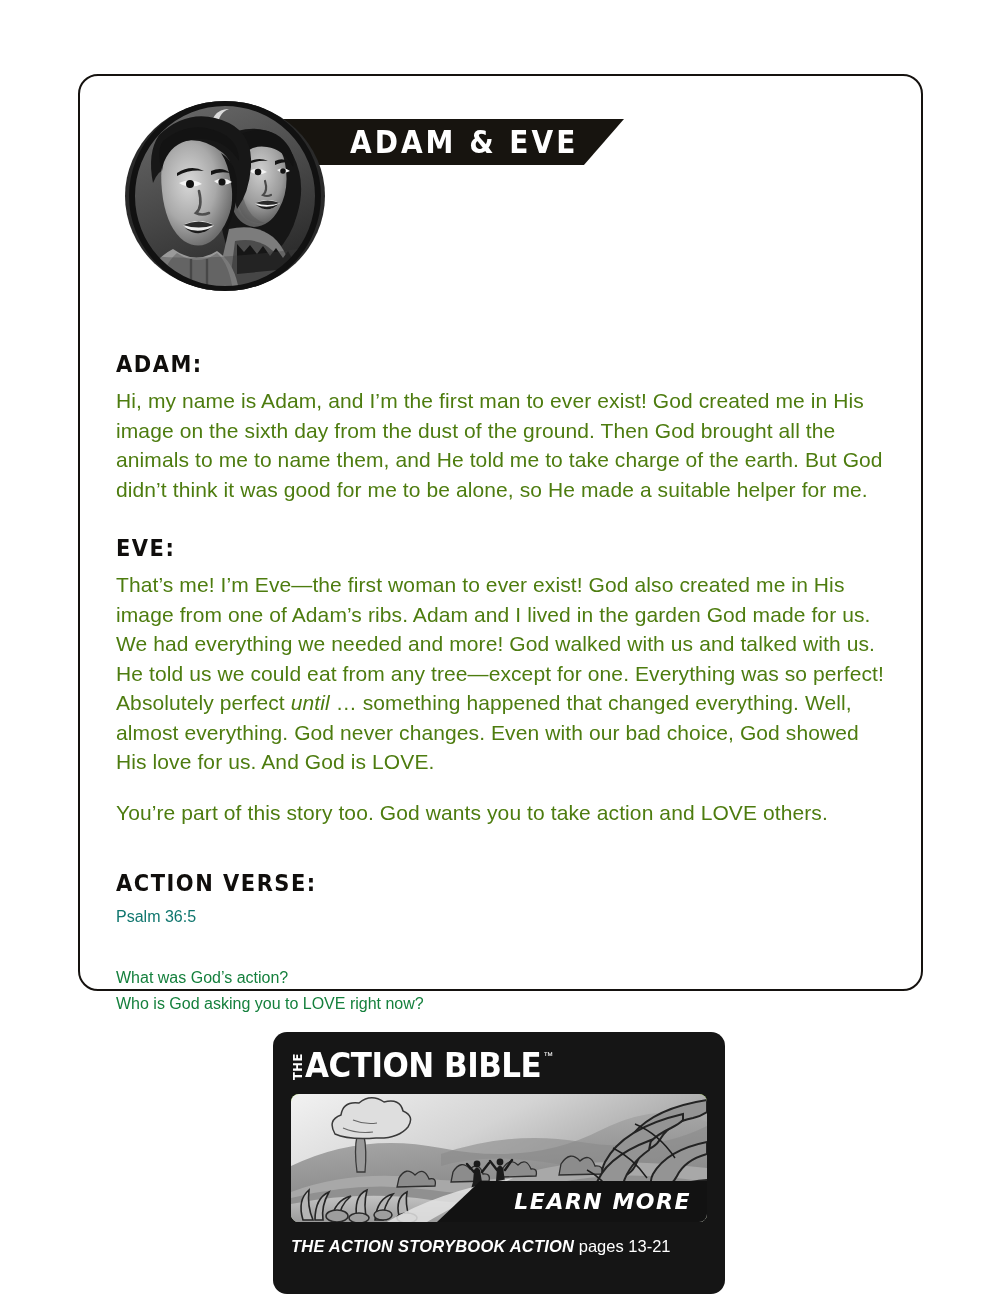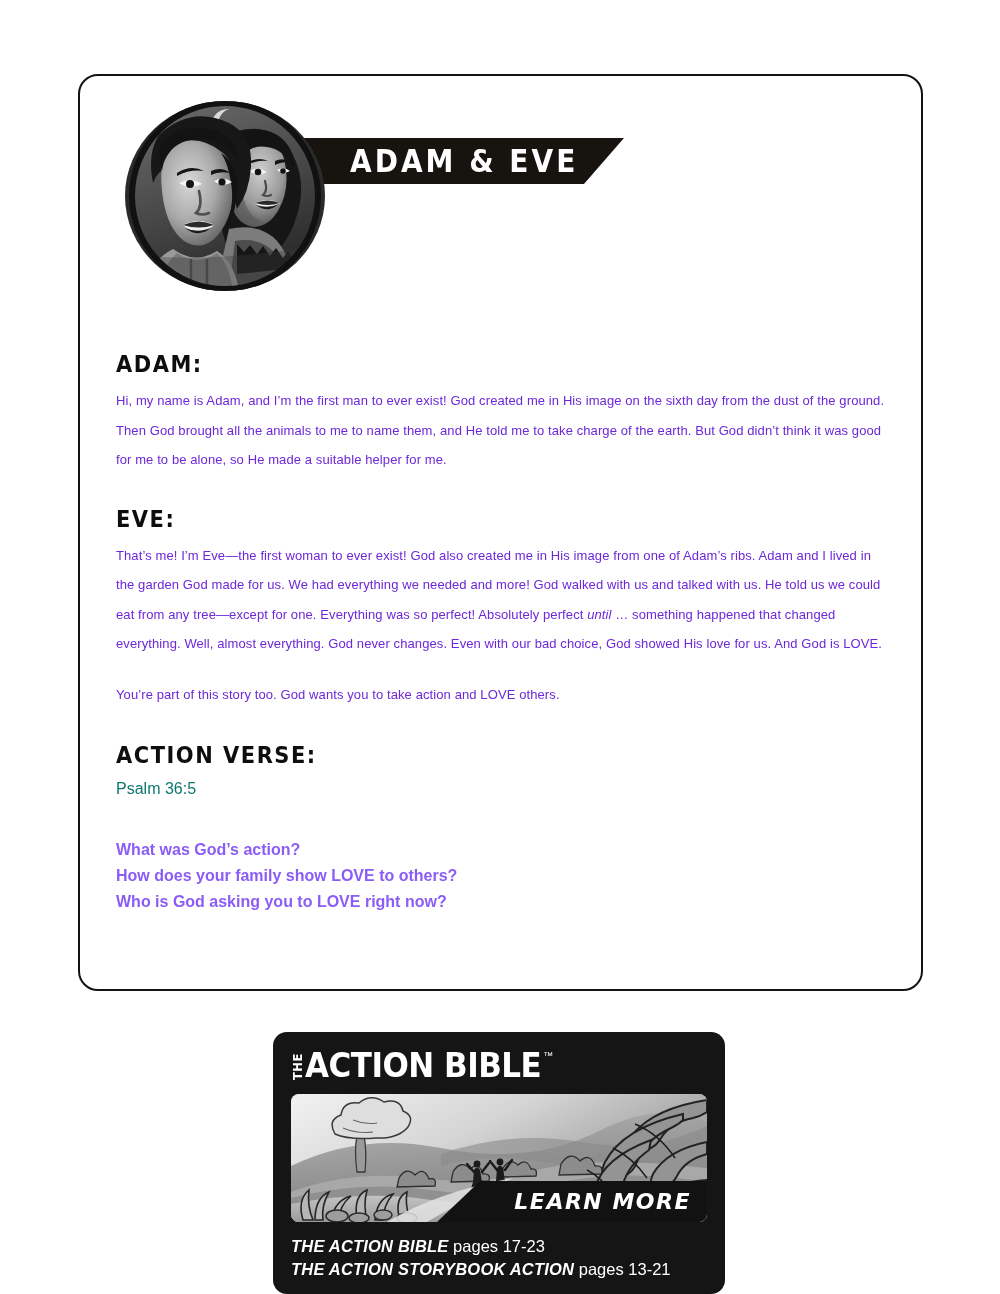--- a/index.html
+++ b/index.html
@@ -48,21 +48,21 @@
     border-radius: 50%;
     overflow: hidden;
     background: #2a2a2a;
     z-index: 3;
   }
   .portrait svg { display: block; width: 100%; height: 100%; }
 
   .title-banner {
     position: absolute;
     left: 180px;
-    top: 62px;
+    top: 43px;
     width: 364px;
     height: 46px;
     background: #17140f;
     clip-path: polygon(0 0, 100% 0, 89% 100%, 0 100%);
     z-index: 2;
     display: flex;
     align-items: center;
   }
   .title-banner-text {
     color: #ffffff;
@@ -89,52 +89,52 @@
     font-size: 21px;
     letter-spacing: 1.5px;
     color: #100e0c;
     margin: 0 0 10px 0;
     transform: scaleY(1.1);
     transform-origin: left center;
   }
 
   .para {
     font-family: "Liberation Sans", sans-serif;
-    font-size: 13px;
+    font-size: 21px;
     line-height: 29.5px;
-    color: #6d28d9;
+    color: #4d7c0f;
     margin: 0;
     letter-spacing: 0.1px;
   }
   .para em { font-style: italic; }
 
   .block-adam { margin-bottom: 32px; margin-top: 28px; }
   .block-eve  { margin-bottom: 21px; }
-  .block-closing { margin-bottom: 34px; }
+  .block-closing { margin-bottom: 44px; }
   .block-verse { margin-bottom: 36px; }
 
   .verse-ref {
     font-family: "Liberation Sans", sans-serif;
     font-size: 16px;
     line-height: 24px;
     margin: 0;
     color: #0f766e;
   }
 
   .question-list {
     list-style: none;
     margin: 0;
     padding: 0;
   }
   .question-list li {
     font-family: "Liberation Sans", sans-serif;
-    font-weight: bold;
+    font-weight: normal;
     font-size: 16px;
     line-height: 26px;
-    color: #8b5cf6;
+    color: #15803d;
   }
 
   
   .promo-card {
     position: absolute;
     left: 273px;
     top: 1032px;
     width: 452px;
     height: 262px;
     background: #151515;
@@ -350,21 +350,20 @@
       <p class="para">You’re part of this story too. God wants you to take action and LOVE others.</p>
     </div>
 
     <div class="block-verse">
       <h2 class="speaker-heading">ACTION VERSE:</h2>
       <p class="verse-ref">Psalm 36:5</p>
     </div>
 
     <ul class="question-list">
       <li>What was God’s action?</li>
-      <li>How does your family show LOVE to others?</li>
       <li>Who is God asking you to LOVE right now?</li>
     </ul>
   </div>
 </div>
 
 <div class="promo-card">
 
   <div class="promo-logo">
     <span class="logo-the">THE</span>
     <span class="logo-main">ACTION BIBLE</span>
@@ -448,16 +447,15 @@
 
       <path d="M96 128 q50 -30 126 -44 q-60 28 -86 44 z" fill="#e3e3e3" opacity="0.85"></path>
     </svg>
 
     <div class="learn-more-banner">
       <span class="learn-more-text">LEARN MORE</span>
     </div>
   </div>
 
   <div class="promo-refs">
-    <div class="promo-ref-line"><span class="book">THE ACTION BIBLE</span><span> pages 17-23</span></div>
     <div class="promo-ref-line"><span class="book">THE ACTION STORYBOOK ACTION</span><span> pages 13-21</span></div>
   </div>
 </div>
 
 </body></html>

